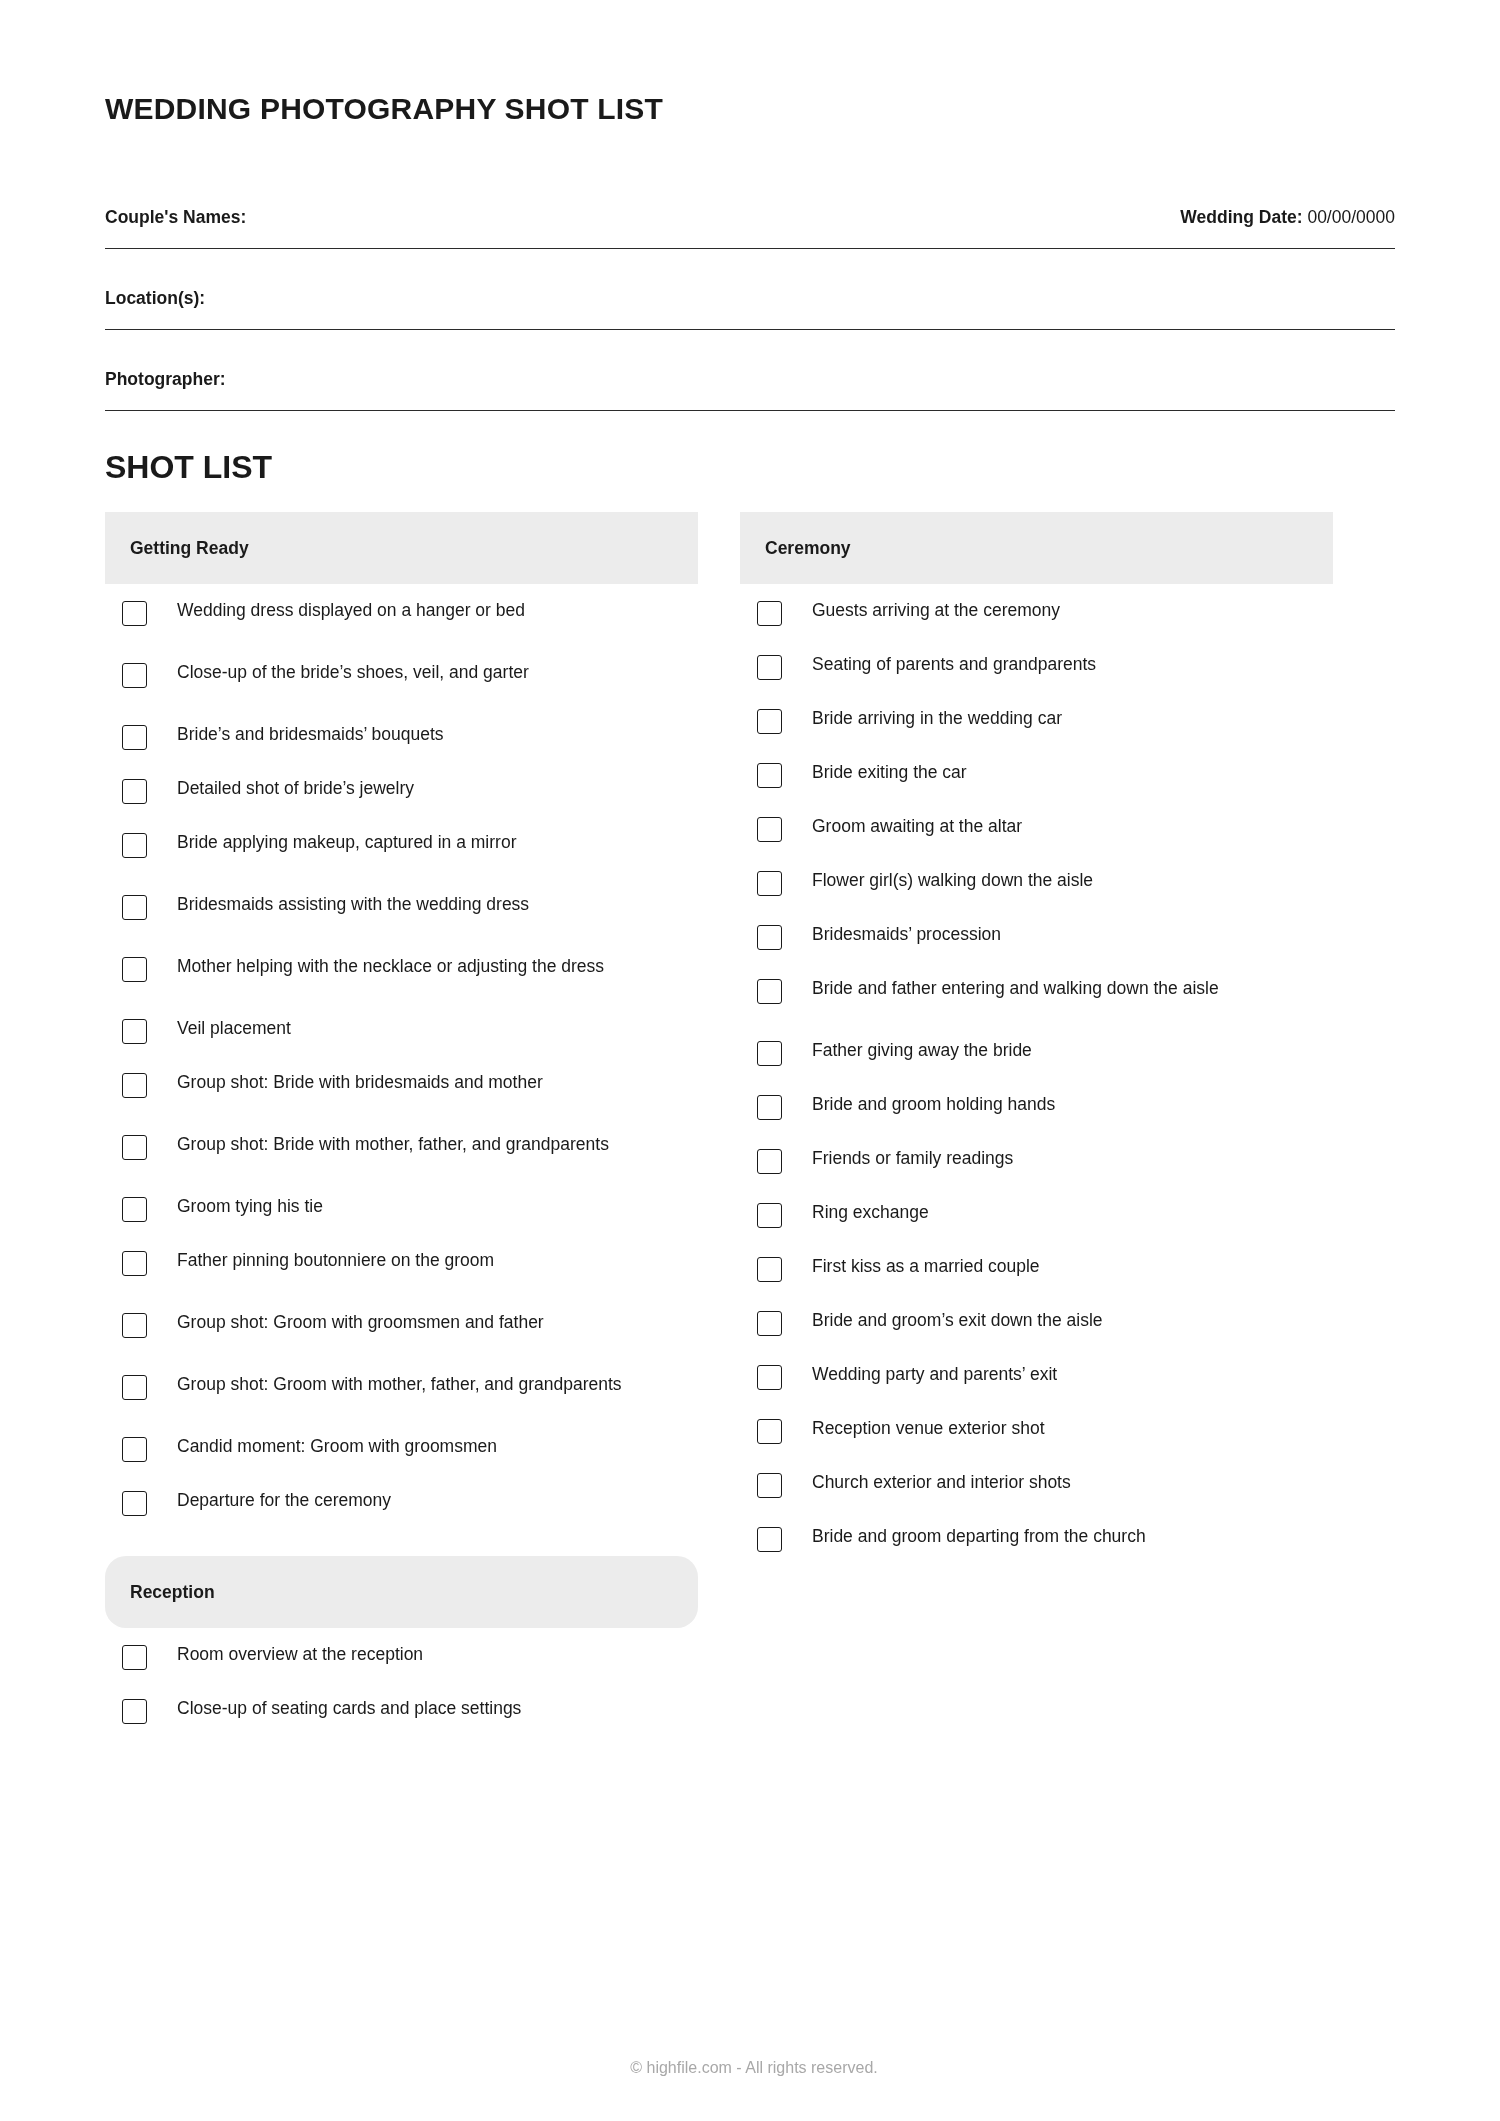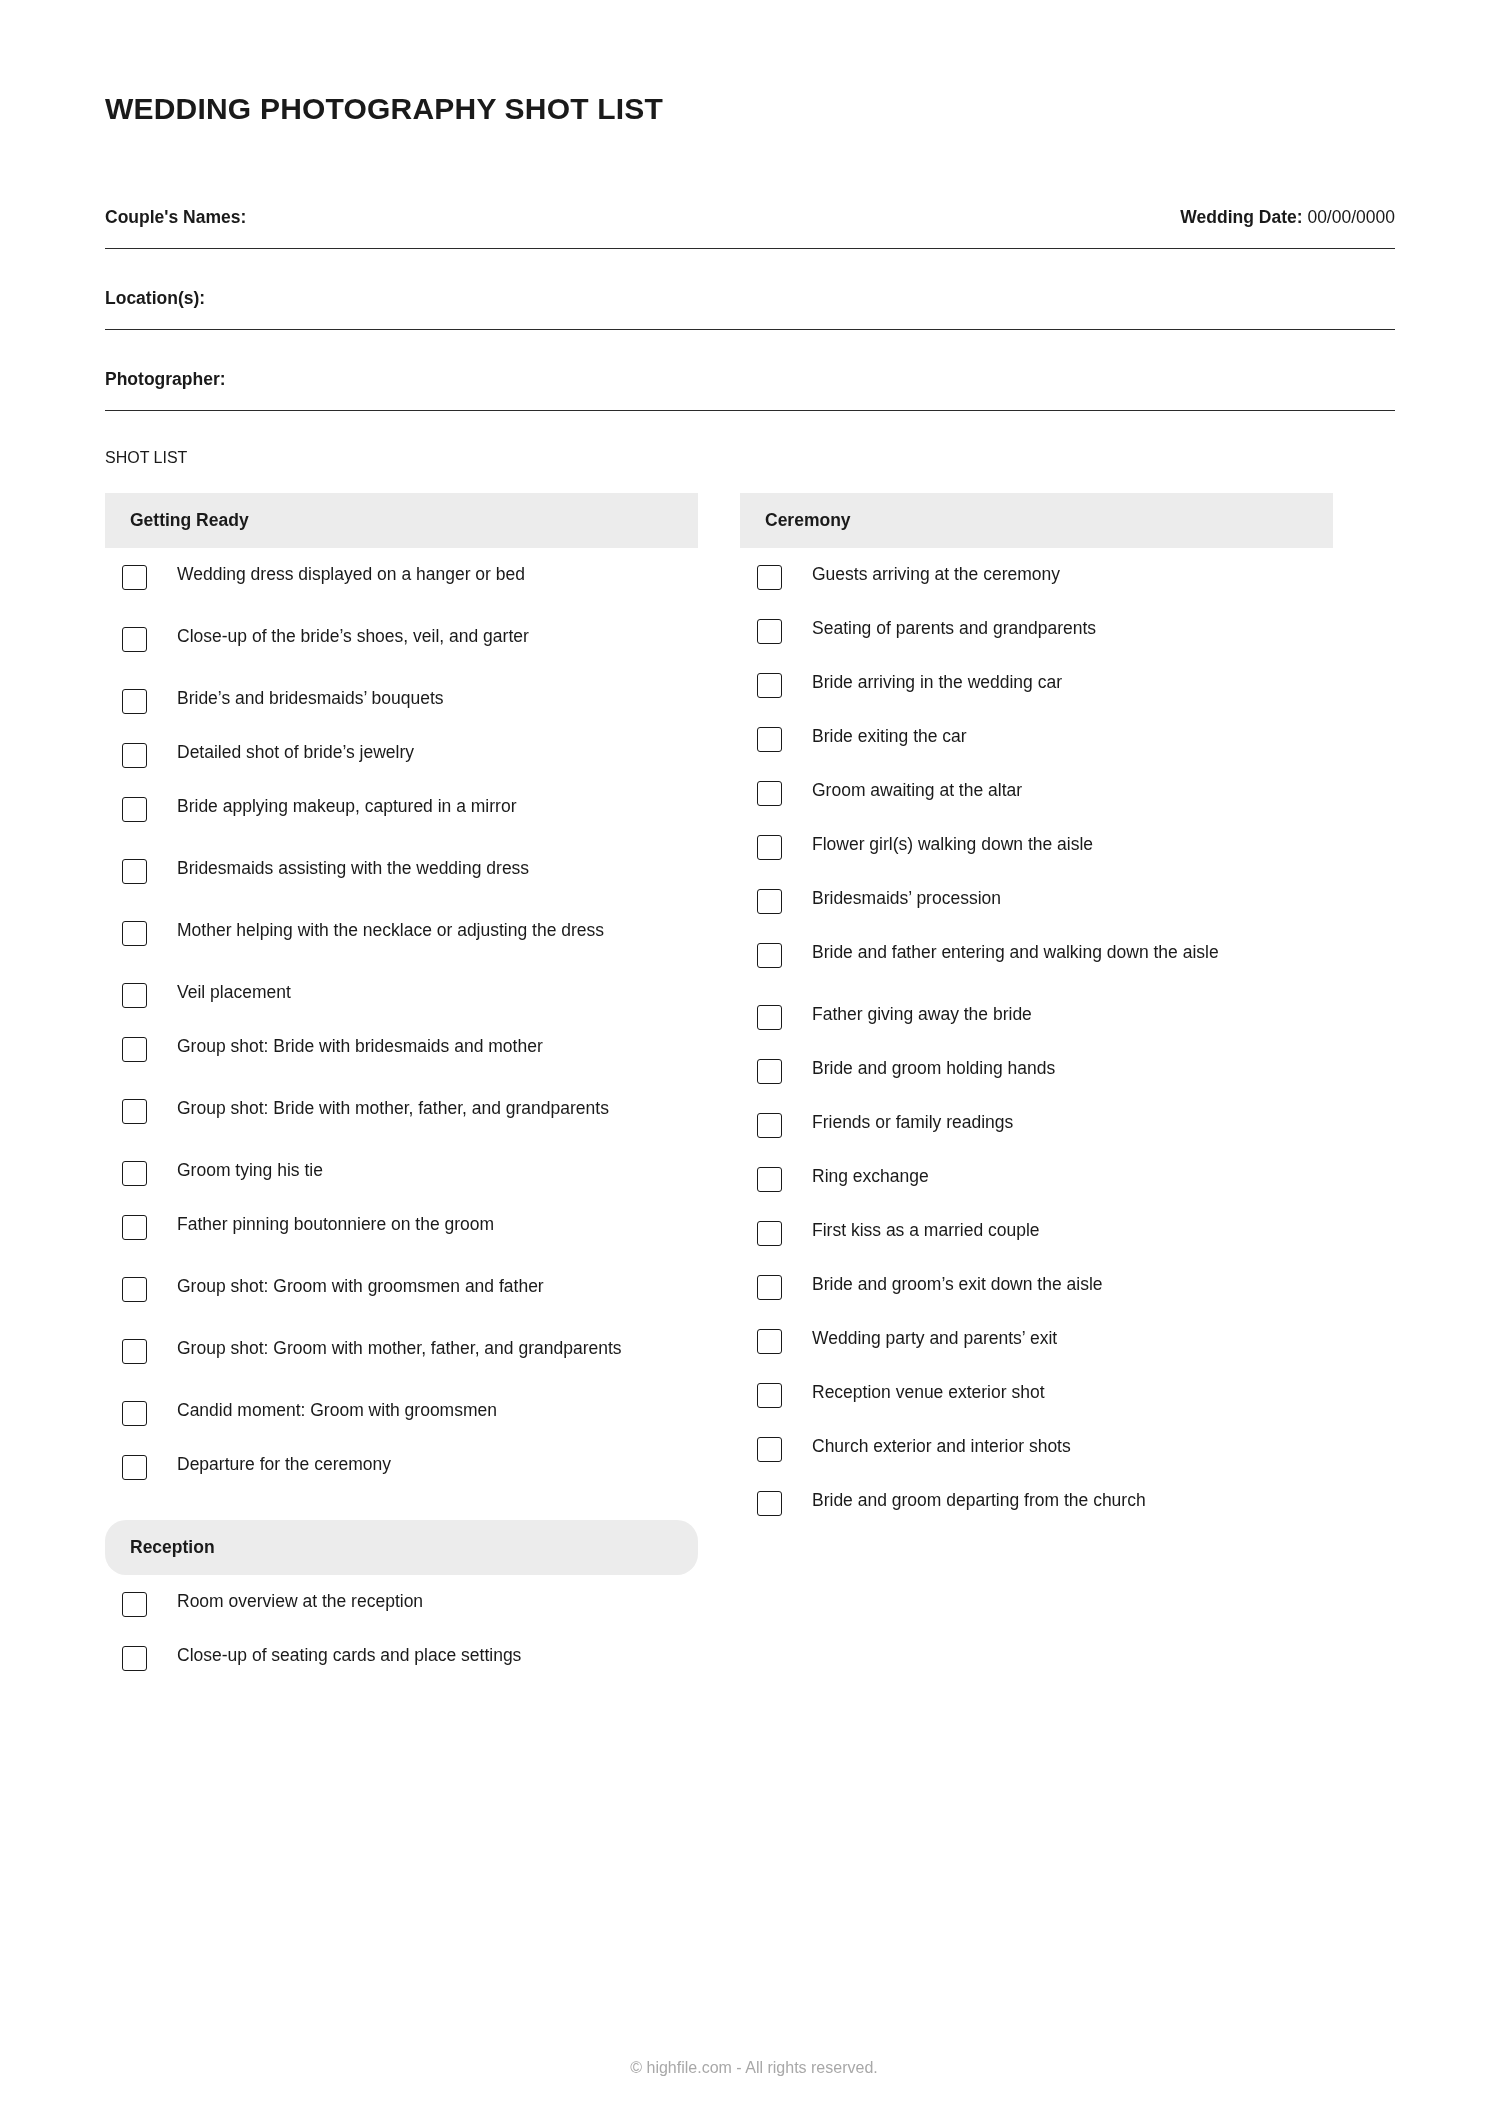--- a/index.html
+++ b/index.html
@@ -44,35 +44,35 @@
     font-size: 17.5px;
     font-weight: bold;
   }
   .meta-right {
     font-size: 17.5px;
   }
   .meta-right .lbl { font-weight: bold; }
   .meta-right .val { font-weight: normal; }
 
   .section-title {
-    font-size: 16px;
-    font-weight: normal;
+    font-size: 32px;
+    font-weight: bold;
     margin: 38px 0 0 0;
   }
 
   .columns {
     display: flex;
     gap: 42px;
     margin-top: 26px;
   }
   .col { width: 593px; }
 
   .cat-header {
     background: #ececec;
-    height: 55px;
+    height: 72px;
     display: flex;
     align-items: center;
     padding-left: 25px;
     font-size: 17.5px;
     font-weight: bold;
     margin-bottom: 8px;
   }
   .cat-header.spaced { margin-top: 20px; border-radius: 21px; }
 
   .items { }

